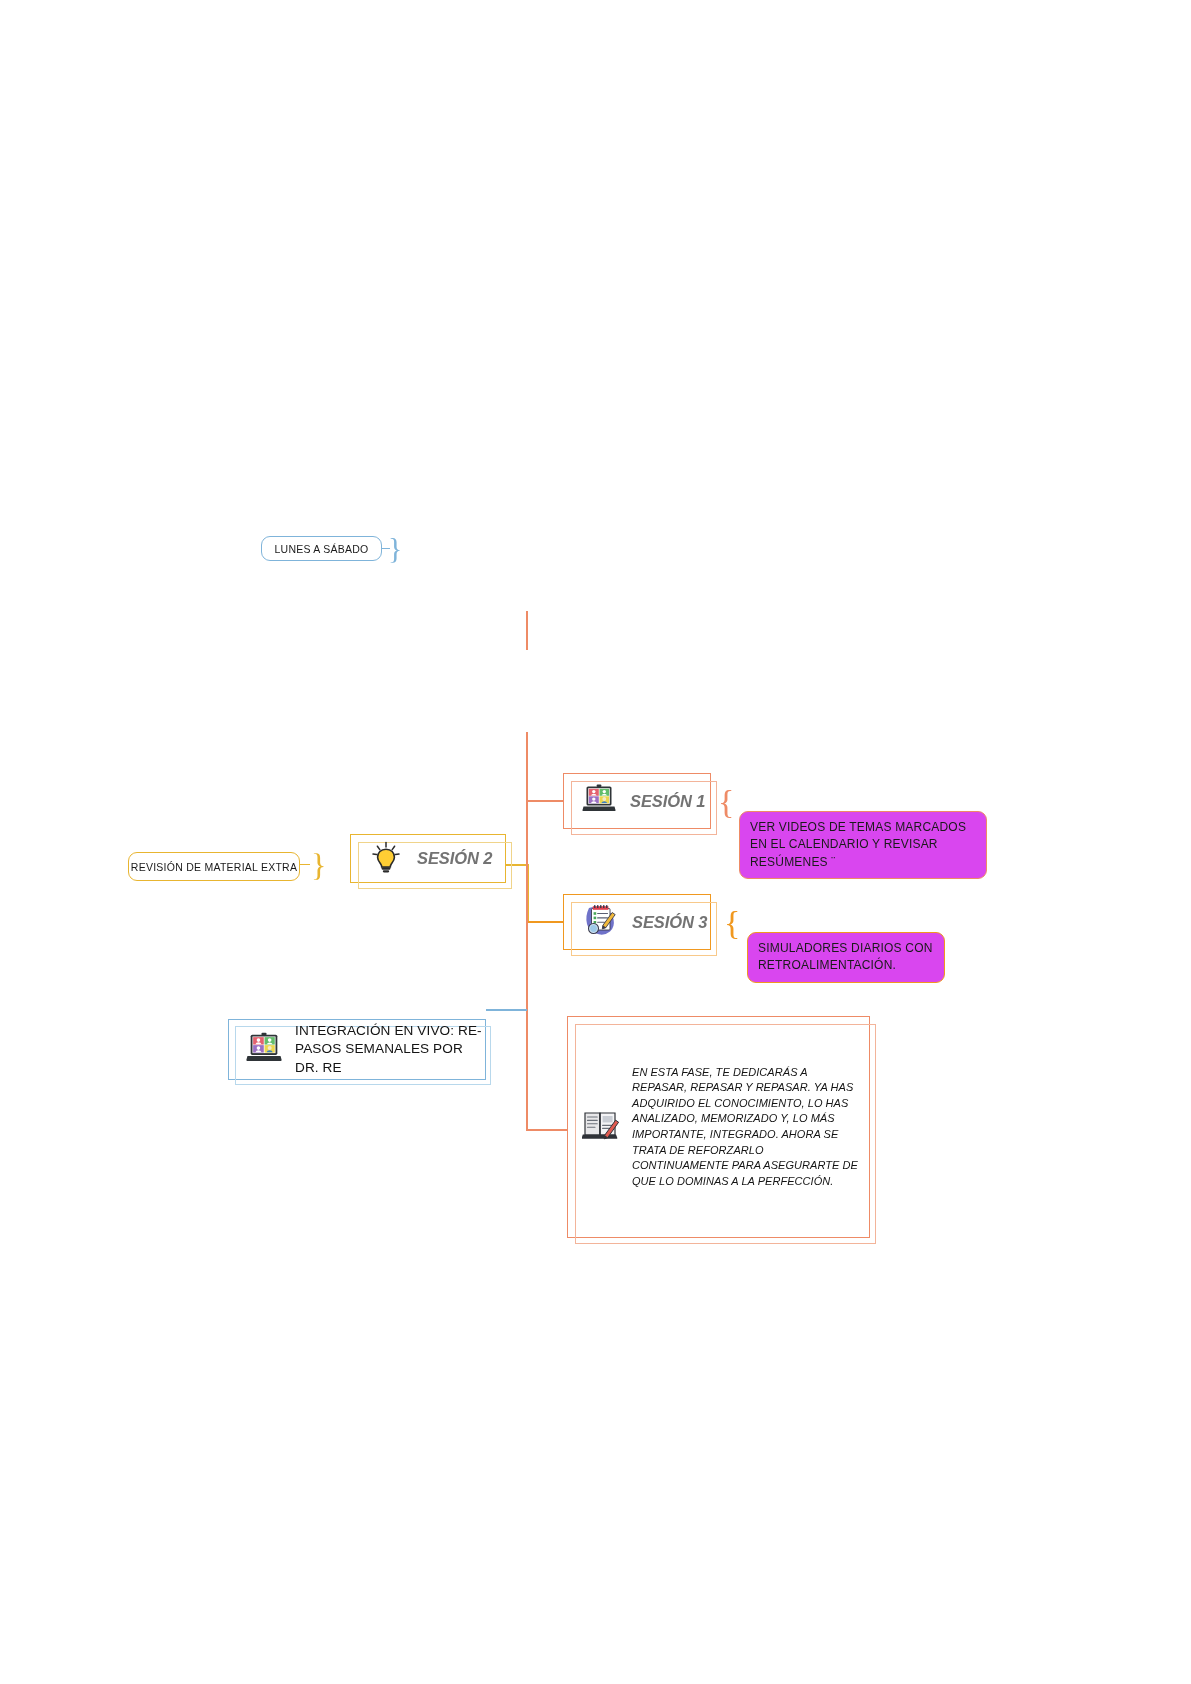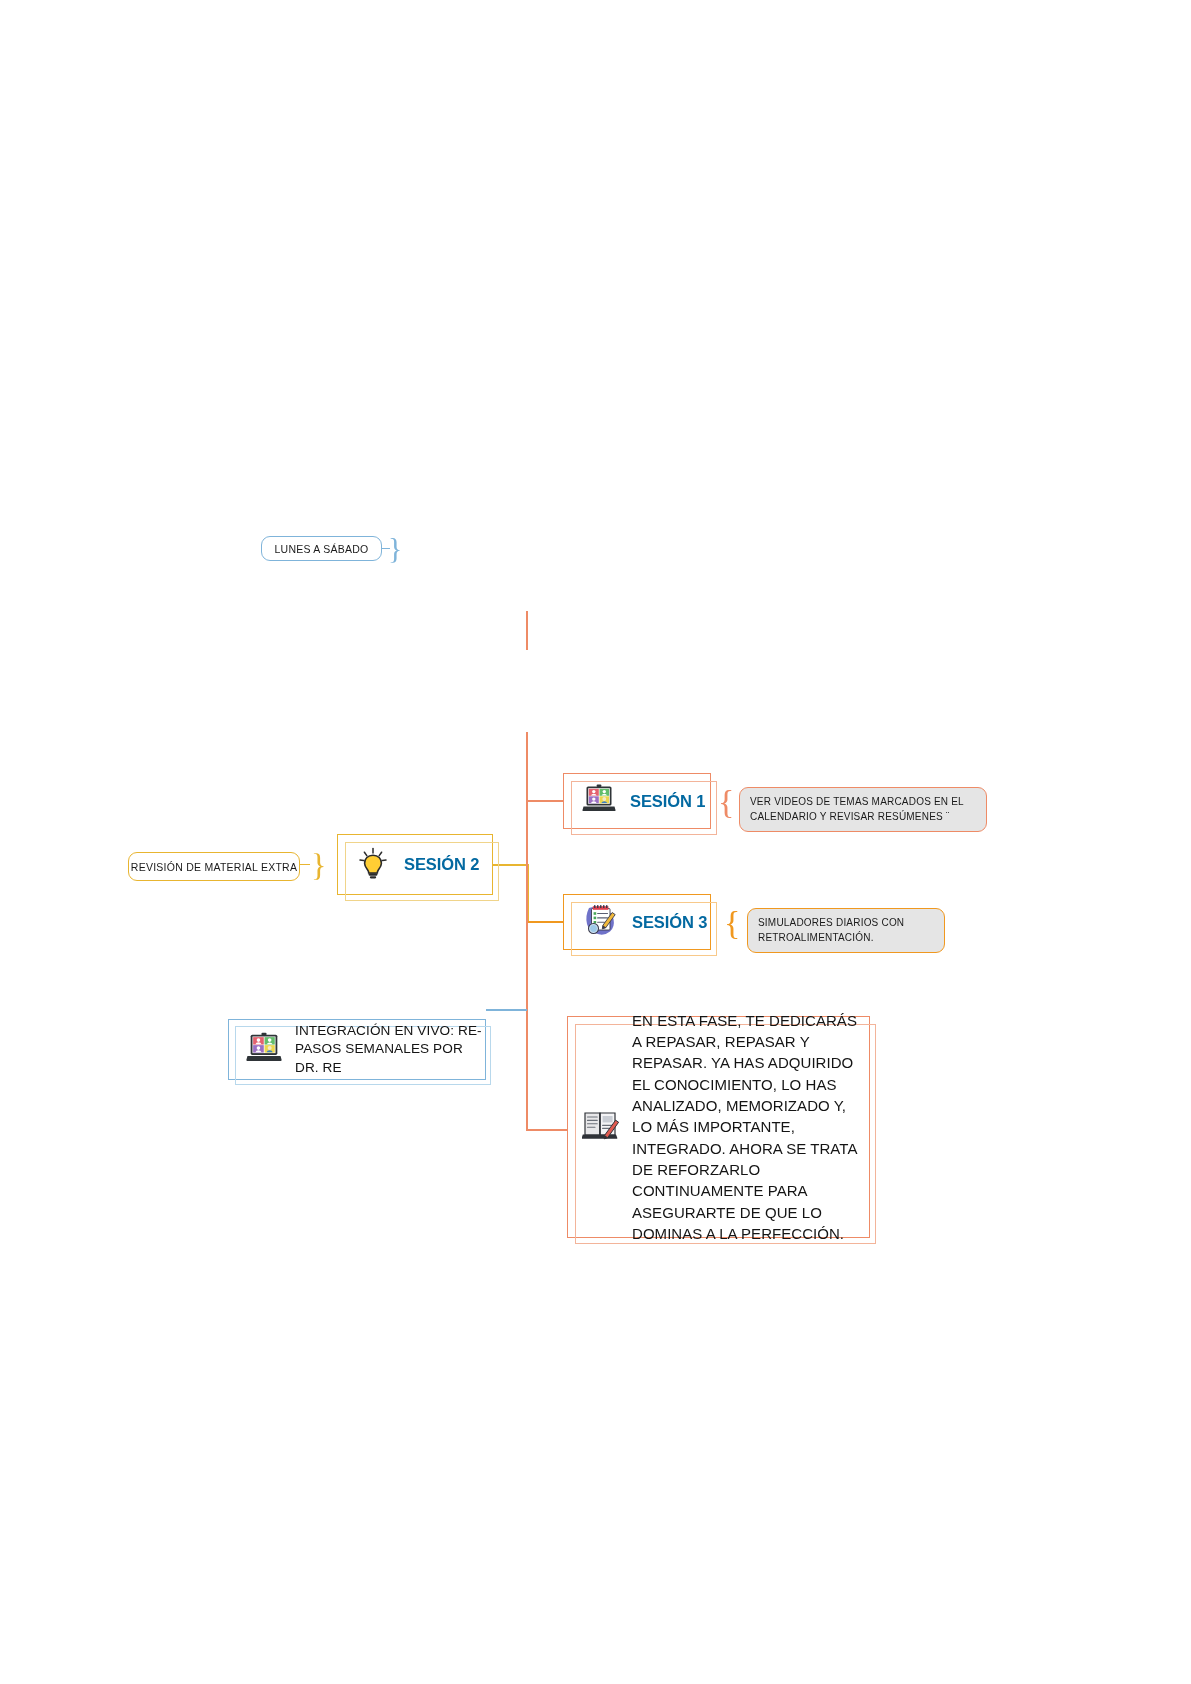--- a/index.html
+++ b/index.html
@@ -98,26 +98,27 @@
     left: 128px;
     top: 852px;
     width: 172px;
     height: 29px;
     border: 1.4px solid #E8B530;
   }
   .anno {
     position: absolute;
     box-sizing: border-box;
     border-radius: 9px;
-    background: #e5e5e5;
-    font-size: 10px;
+    background: #d946ef;
+    font-size: 12px;
     letter-spacing: 0.2px;
     line-height: 1.45;
     color: #1a1a1a;
     padding: 7px 10px;
+    margin-top: 24px;
   }
   #anno-s1 {
     left: 739px;
     top: 787px;
     width: 248px;
     border: 1.4px solid #EE8B66;
   }
   #anno-s3 {
     left: 747px;
     top: 908px;
@@ -179,45 +180,46 @@
   }
   .session .s-icon {
     margin-left: 18px;
     margin-right: 14px;
     flex: 0 0 auto;
   }
   .session .s-label {
     font-size: 16.5px;
     font-weight: bold;
     letter-spacing: -0.1px;
-    color: #0369a1;
+    color: #737373;
+    font-style: italic;
   }
   .session::after {
     content: "";
     position: absolute;
     left: 7px;
     top: 7px;
     width: 100%;
     height: 100%;
     box-sizing: border-box;
     z-index: -1;
   }
   #sesion1 {
     left: 563px;
     top: 773px;
     width: 148px;
     height: 56px;
     border: 1.7px solid #EE8B66;
   }
   #sesion1::after { border: 1.7px solid #F3B49A; }
   #sesion2 {
-    left: 337px;
+    left: 350px;
     top: 834px;
     width: 156px;
-    height: 61px;
+    height: 49px;
     border: 1.7px solid #E8B530;
   }
   #sesion2::after { border: 1.7px solid #F0D48A; }
   #sesion3 {
     left: 563px;
     top: 894px;
     width: 148px;
     height: 56px;
     border: 1.7px solid #F0981F;
   }
@@ -276,25 +278,26 @@
     left: 7px;
     top: 7px;
     width: 100%;
     height: 100%;
     border: 1.6px solid #F3B49A;
     box-sizing: border-box;
     z-index: -1;
   }
   #descripcion .s-icon { margin-left: 14px; margin-right: 10px; flex: 0 0 auto; }
   #descripcion .desc-text {
-    font-size: 15px;
+    font-size: 11px;
     line-height: 1.42;
     letter-spacing: 0.05px;
     color: #141414;
     padding-right: 10px;
+    font-style: italic;
   }
 </style>
 </head>
 <body>
 
 <div id="canvas">
 
   <div class="conn" style="left:526px; top:611px; width:1.6px; height:39px;"></div>
 
   <div class="conn" style="left:526px; top:732px; width:1.6px; height:70px;"></div>

